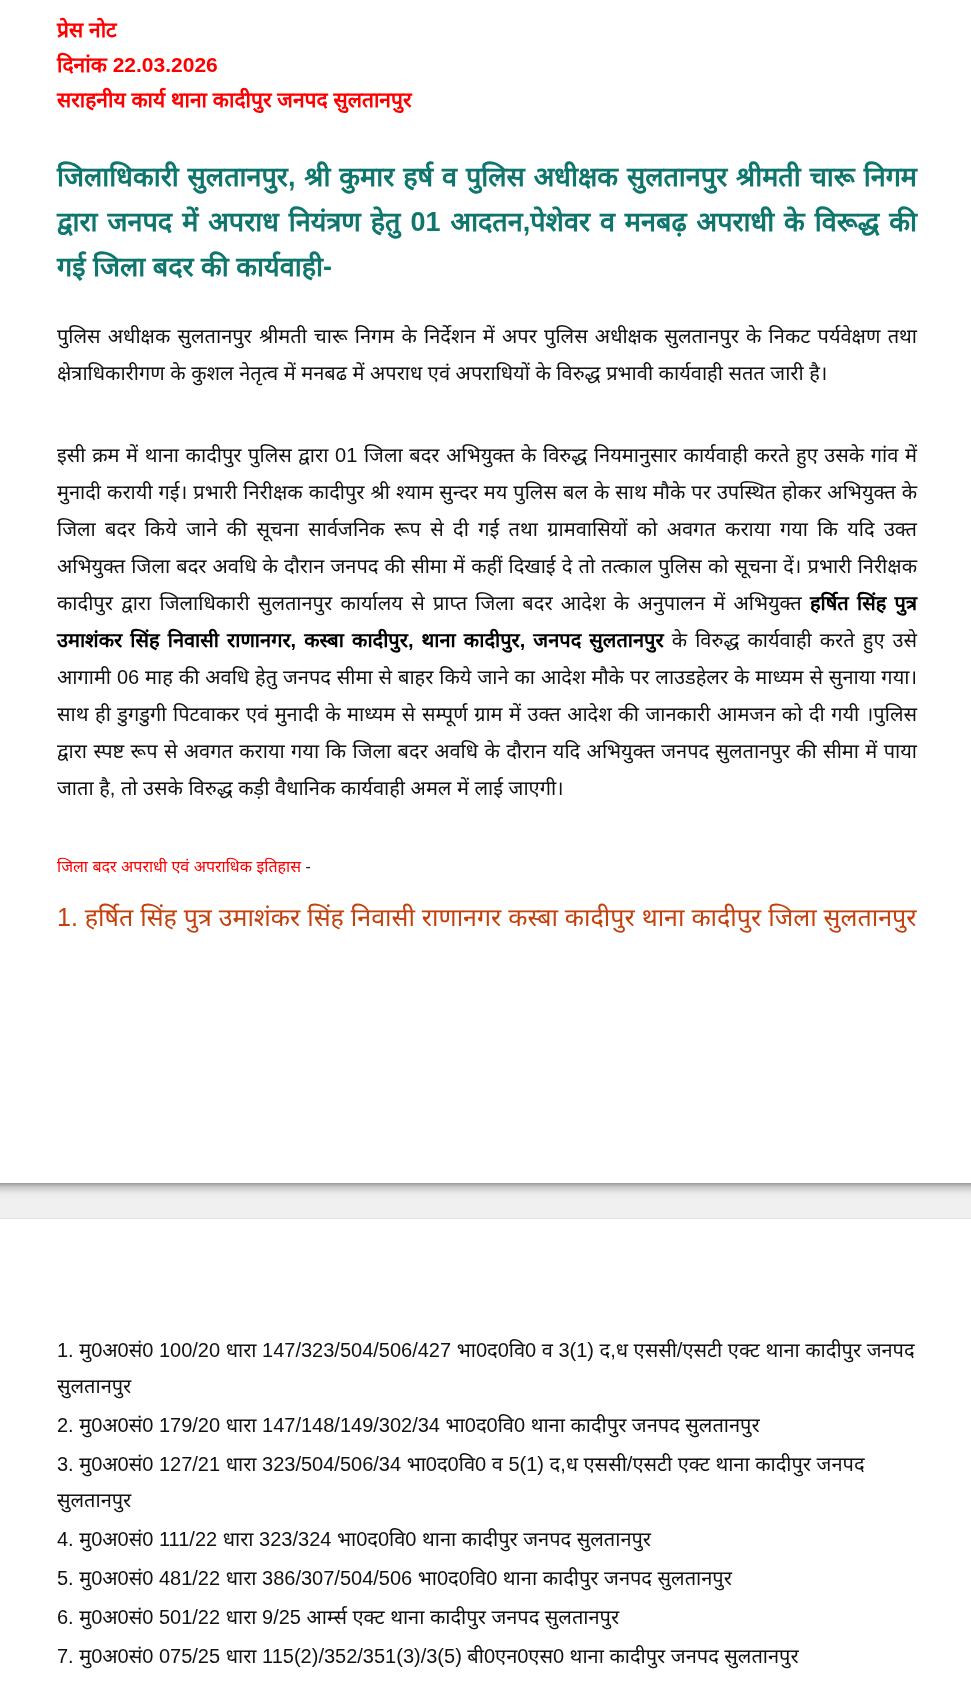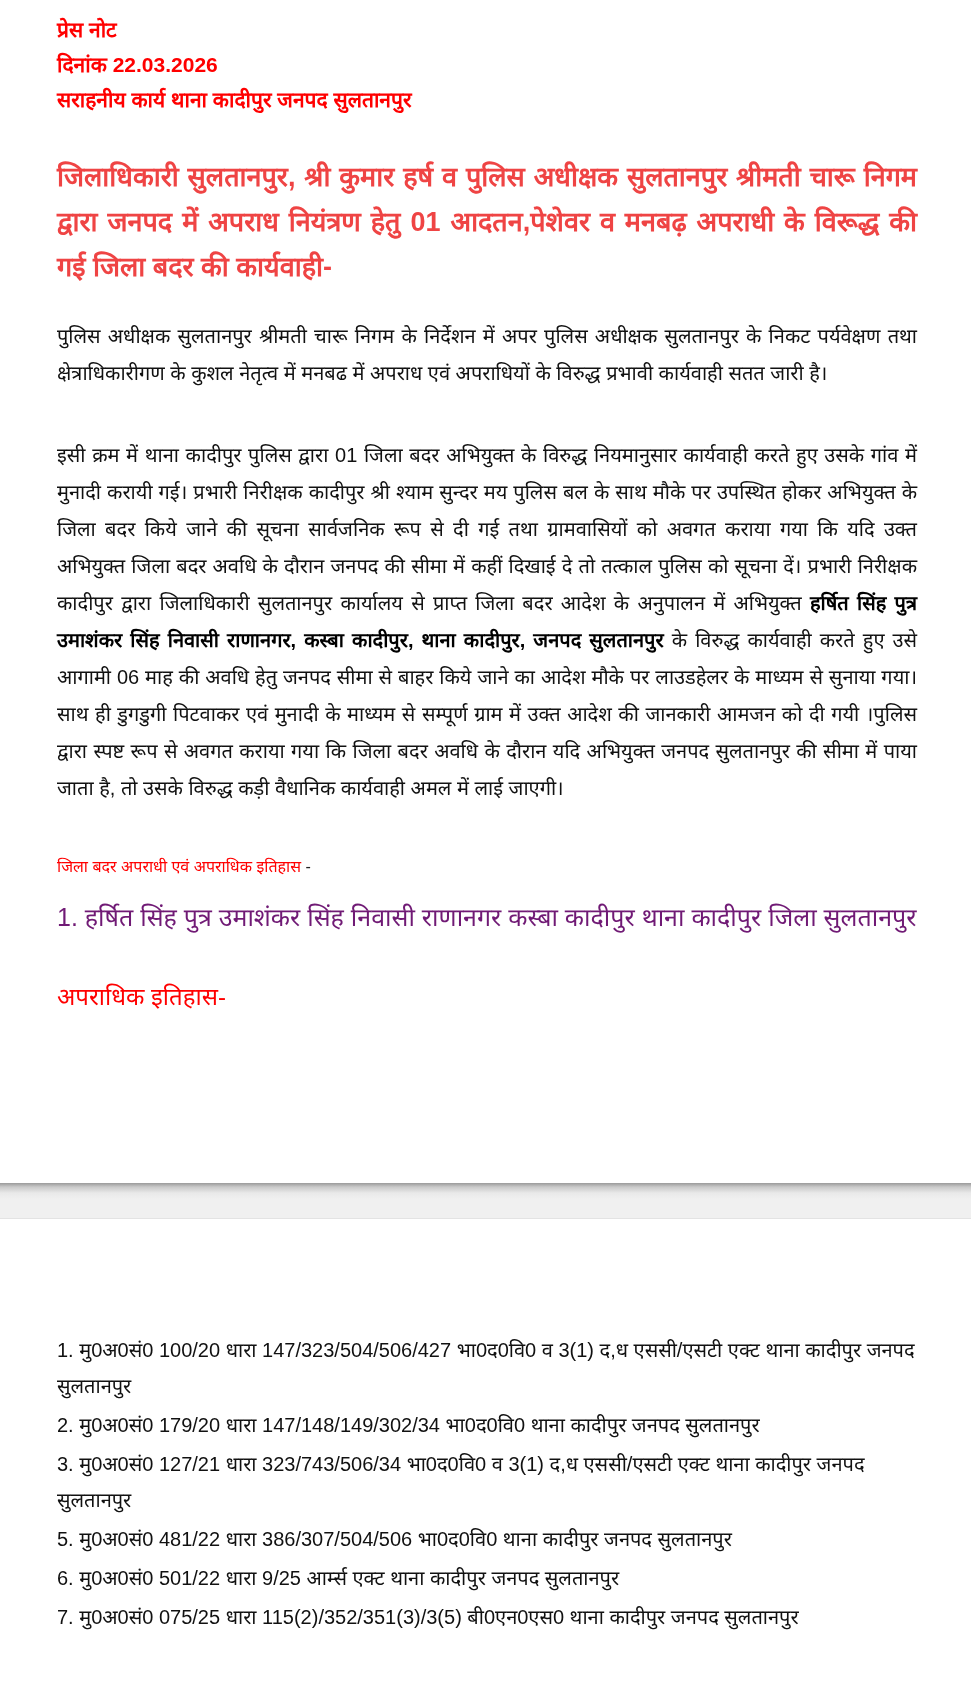--- a/index.html
+++ b/index.html
@@ -23,21 +23,21 @@
     top: 12px;
     color: #ff0000;
     font-weight: bold;
     font-size: 21px;
     line-height: 35px;
   }
 
   
   .headline {
     top: 155px;
-    color: #ef4444;
+    color: #0f766e;
     font-weight: bold;
     font-size: 27px;
     line-height: 45px;
     text-align: justify;
   }
 
   
   .para {
     color: #111111;
     font-size: 20px;
@@ -51,21 +51,21 @@
   
   .section-heading {
     top: 850px;
     font-size: 16px;
     color: #ff0000;
     line-height: 34px;
   }
   .section-heading .dash { color: #222222; }
   .offender-line {
     top: 893px;
-    color: #701a75;
+    color: #c2410c;
     font-size: 25px;
     line-height: 49px;
   }
   .history-subheading {
     top: 980px;
     font-size: 24px;
     color: #ff0000;
     line-height: 34px;
   }
 
@@ -108,26 +108,26 @@
   <div class="abs para p2">
     <span>इसी क्रम में थाना कादीपुर पुलिस द्वारा 01 जिला बदर अभियुक्त के विरुद्ध नियमानुसार कार्यवाही करते हुए उसके गांव में मुनादी करायी गई। प्रभारी निरीक्षक कादीपुर श्री श्याम सुन्दर मय पुलिस बल के साथ मौके पर उपस्थित होकर अभियुक्त के जिला बदर किये जाने की सूचना सार्वजनिक रूप से दी गई तथा ग्रामवासियों को अवगत कराया गया कि यदि उक्त अभियुक्त जिला बदर अवधि के दौरान जनपद की सीमा में कहीं दिखाई दे तो तत्काल पुलिस को सूचना दें। प्रभारी निरीक्षक कादीपुर द्वारा जिलाधिकारी सुलतानपुर कार्यालय से प्राप्त जिला बदर आदेश के अनुपालन में अभियुक्त </span><span class="bold-name">हर्षित सिंह पुत्र उमाशंकर सिंह निवासी राणानगर, कस्बा कादीपुर, थाना कादीपुर, जनपद सुलतानपुर</span><span> के विरुद्ध कार्यवाही करते हुए उसे आगामी 06 माह की अवधि हेतु जनपद सीमा से बाहर किये जाने का आदेश मौके पर लाउडहेलर के माध्यम से सुनाया गया। साथ ही डुगडुगी पिटवाकर एवं मुनादी के माध्यम से सम्पूर्ण ग्राम में उक्त आदेश की जानकारी आमजन को दी गयी ।पुलिस द्वारा स्पष्ट रूप से अवगत कराया गया कि जिला बदर अवधि के दौरान यदि अभियुक्त जनपद सुलतानपुर की सीमा में पाया जाता है, तो उसके विरुद्ध कड़ी वैधानिक कार्यवाही अमल में लाई जाएगी।</span>
   </div>
 
   <div class="abs section-heading">
     <span>जिला बदर अपराधी एवं अपराधिक इतिहास</span><span class="dash"> -</span>
   </div>
 
   <div class="abs offender-line">1. हर्षित सिंह पुत्र उमाशंकर सिंह निवासी राणानगर कस्बा कादीपुर थाना कादीपुर जिला सुलतानपुर</div>
 
-  <div class="abs history-subheading">अपराधिक इतिहास-</div>
 
   <div class="page-separator"></div>
 
   <div class="abs case-list">
     <div class="case-item">1. मु0अ0सं0 100/20 धारा 147/323/504/506/427 भा0द0वि0 व 3(1) द,ध एससी/एसटी एक्ट थाना कादीपुर जनपद सुलतानपुर</div>
     <div class="case-item">2. मु0अ0सं0 179/20 धारा 147/148/149/302/34 भा0द0वि0 थाना कादीपुर जनपद सुलतानपुर</div>
-    <div class="case-item">3. मु0अ0सं0 127/21 धारा 323/743/506/34 भा0द0वि0 व 3(1) द,ध एससी/एसटी एक्ट थाना कादीपुर जनपद सुलतानपुर</div>
+    <div class="case-item">3. मु0अ0सं0 127/21 धारा 323/504/506/34 भा0द0वि0 व 5(1) द,ध एससी/एसटी एक्ट थाना कादीपुर जनपद सुलतानपुर</div>
+    <div class="case-item">4. मु0अ0सं0 111/22 धारा 323/324 भा0द0वि0 थाना कादीपुर जनपद सुलतानपुर</div>
     <div class="case-item">5. मु0अ0सं0 481/22 धारा 386/307/504/506 भा0द0वि0 थाना कादीपुर जनपद सुलतानपुर</div>
     <div class="case-item">6. मु0अ0सं0 501/22 धारा 9/25 आर्म्स एक्ट थाना कादीपुर जनपद सुलतानपुर</div>
     <div class="case-item">7. मु0अ0सं0 075/25 धारा 115(2)/352/351(3)/3(5) बी0एन0एस0 थाना कादीपुर जनपद सुलतानपुर</div>
   </div>
 
 </div>
 
 </body></html>

